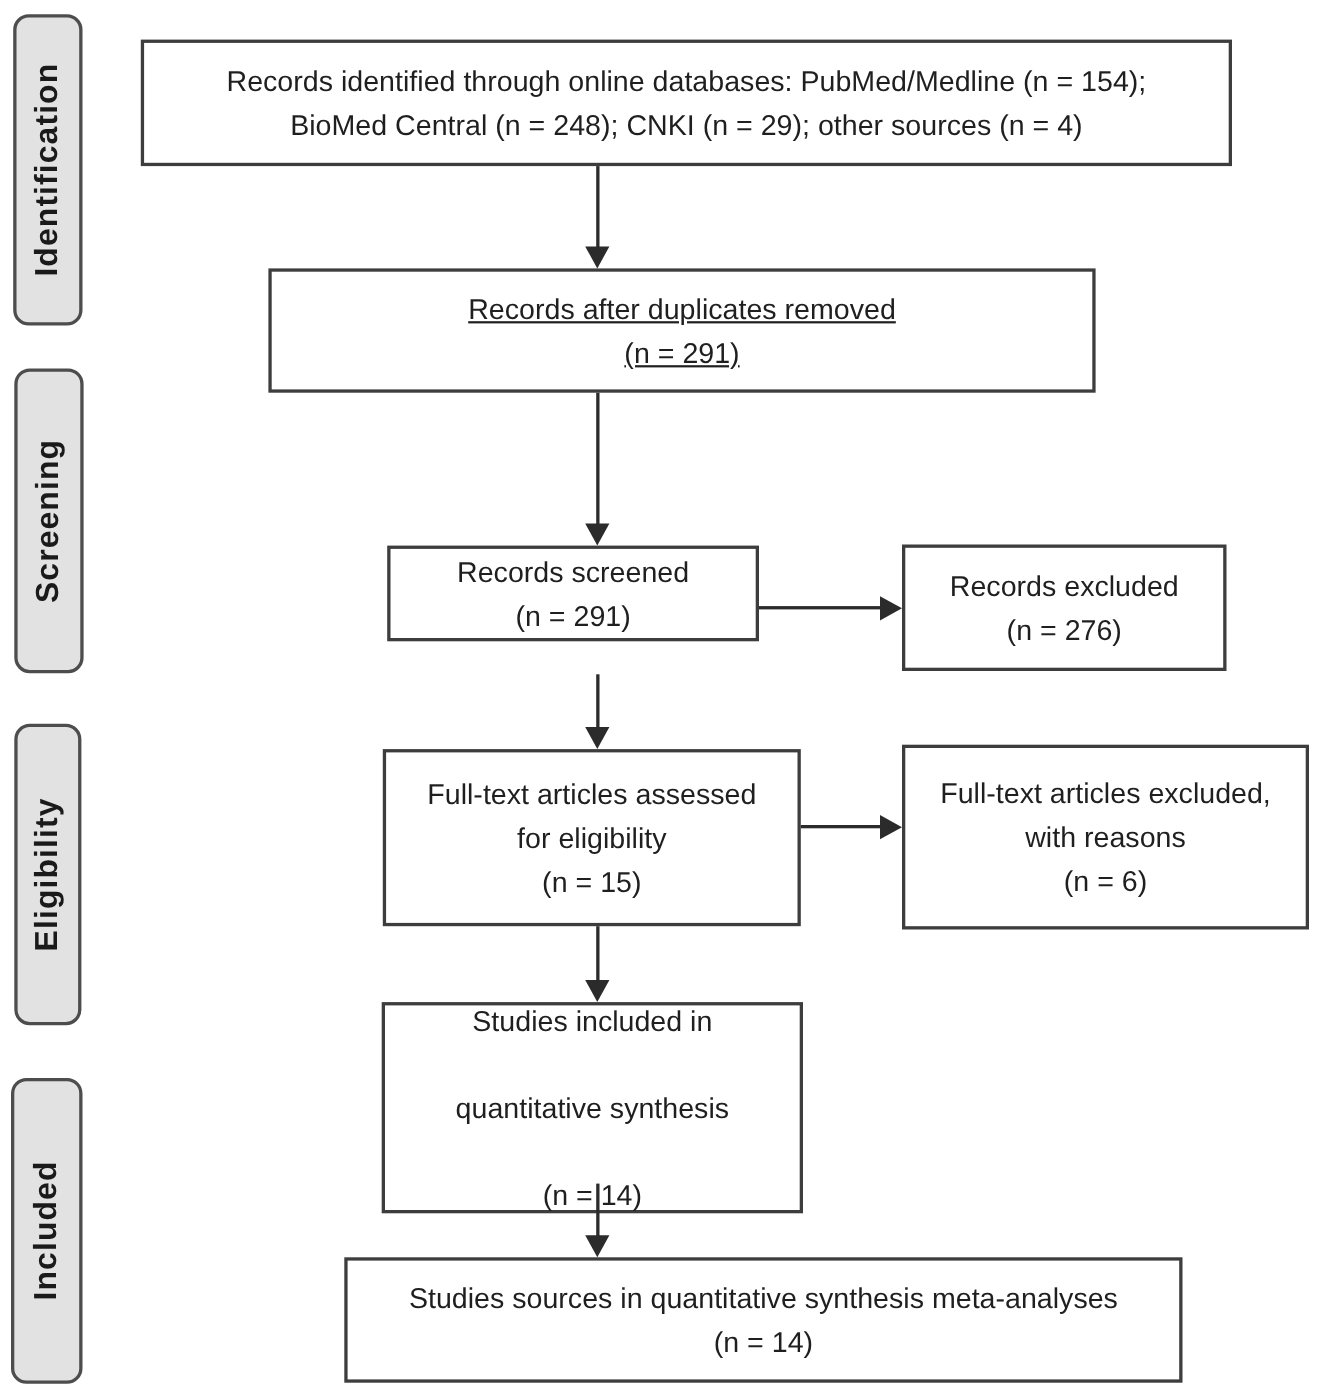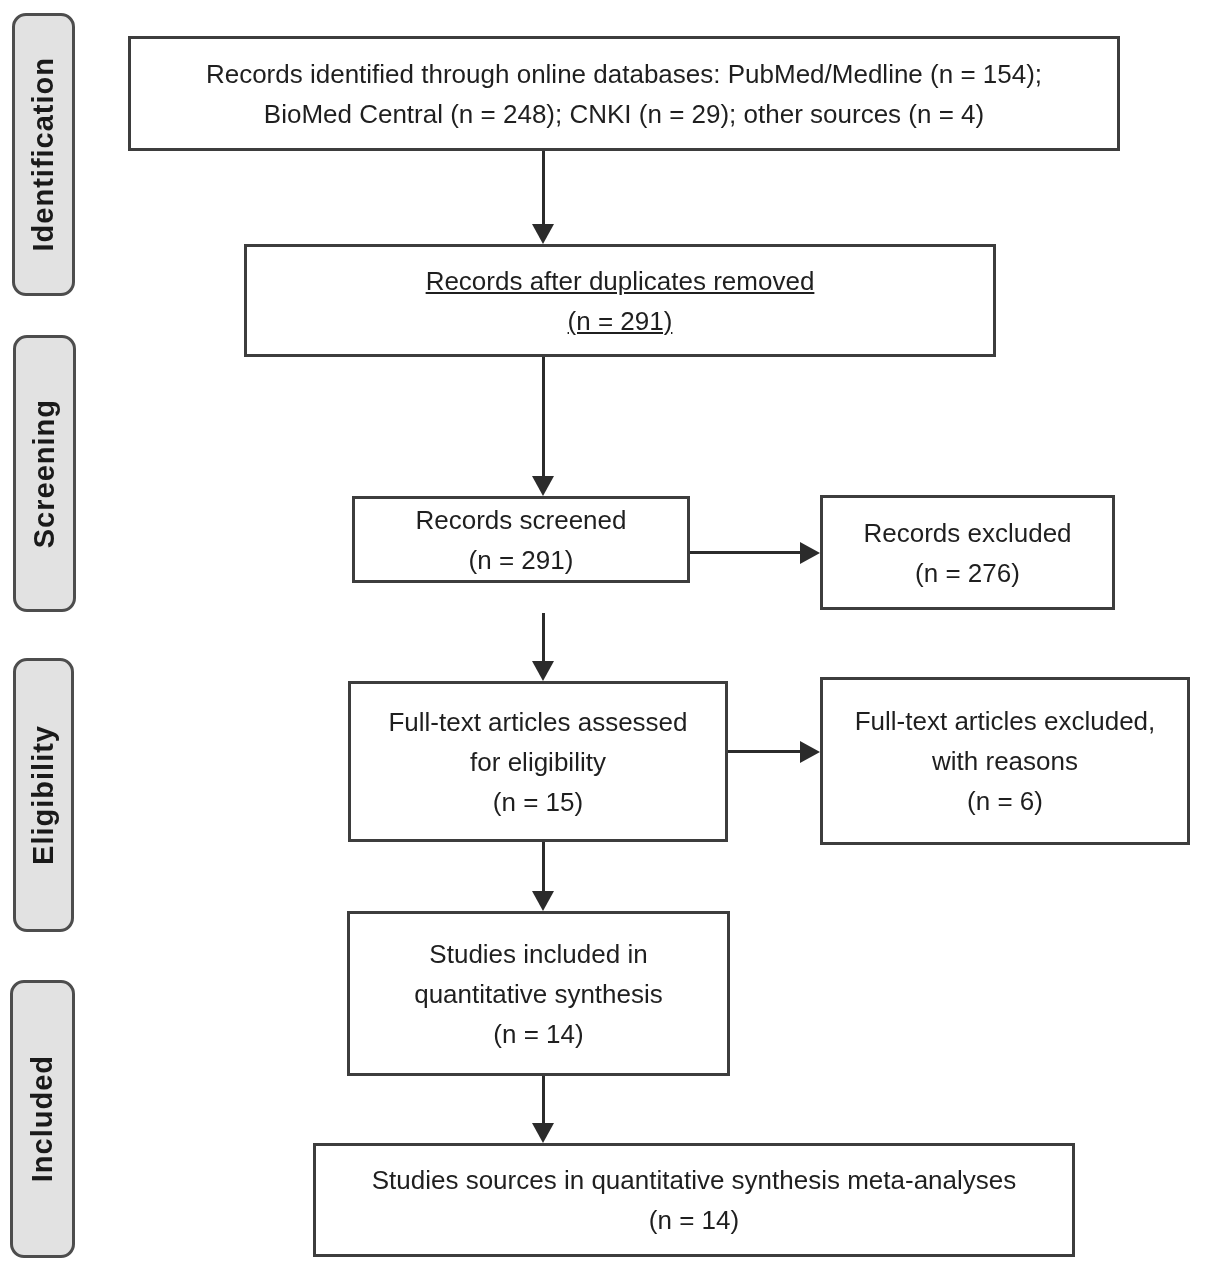--- a/index.html
+++ b/index.html
@@ -41,21 +41,21 @@
     font-size:26px;line-height:40px;color:#1f1f1f;
     padding:4px 10px;
   }
   .fbox span{display:block;white-space:nowrap;}
   .b1 {left:128px;top:36px;  width:992px;height:115px;}
   .b2 {left:244px;top:244px; width:752px;height:113px;text-decoration:underline;}
   .b3 {left:352px;top:496px; width:338px;height:87px;}
   .b3r{left:820px;top:495px; width:295px;height:115px;}
   .b4 {left:348px;top:681px; width:380px;height:161px;}
   .b4r{left:820px;top:677px; width:370px;height:168px;}
-  .b5 {left:347px;top:911px; width:383px;height:165px;}
+  .b5 {left:347px;top:911px; width:383px;height:192px;gap:39px;}
   .b6 {left:313px;top:1143px;width:762px;height:114px;}
   
   .vline{position:absolute;width:3px;background:#2b2b2b;left:542px;}
   .vhead{position:absolute;width:0;height:0;left:532px;
          border-left:11px solid transparent;border-right:11px solid transparent;
          border-top:20px solid #2b2b2b;}
   .hline{position:absolute;height:3px;background:#2b2b2b;}
   .hhead{position:absolute;width:0;height:0;
          border-top:11px solid transparent;border-bottom:11px solid transparent;
          border-left:20px solid #2b2b2b;}

